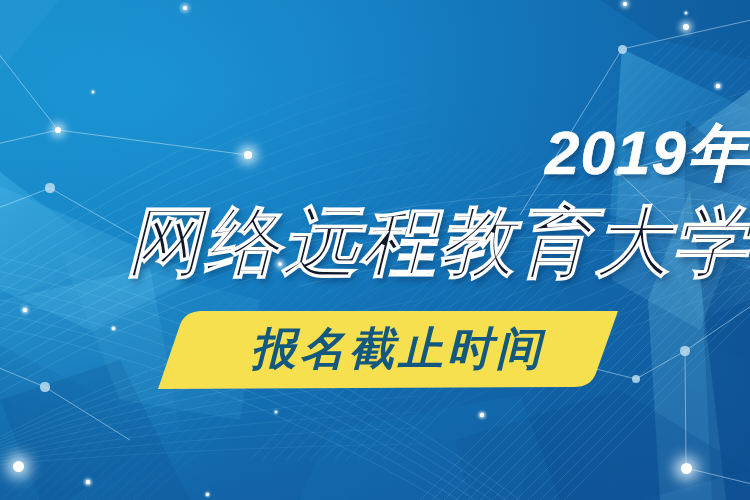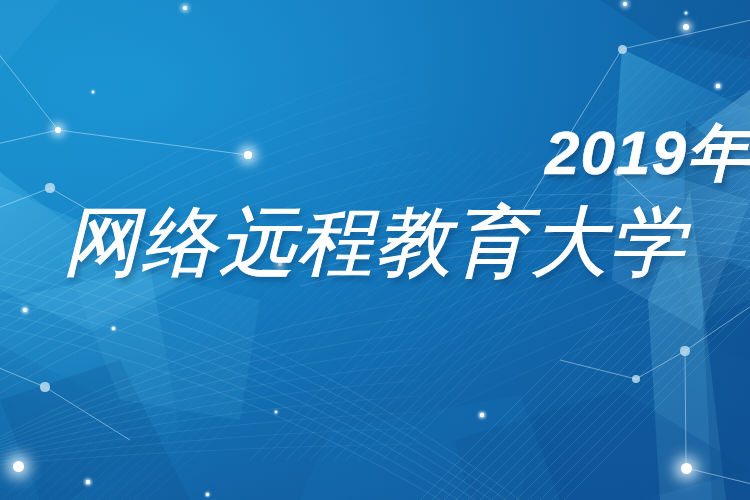--- a/index.html
+++ b/index.html
@@ -56,25 +56,25 @@
     letter-spacing: 1px;
     text-shadow: 3px 4px 5px rgba(6,48,92,0.45);
     -webkit-text-stroke: 0.5px #ffffff;
   }
 
   #title-main {
     position: absolute;
     left: 0;
     right: 0;
     top: 196px;
-    text-align: center;
-    color: #ffffff;
+    text-align: right;
+    color: #0f172a;
     font-size: 76px;
     line-height: 92px;
-    font-weight: normal;
+    font-weight: bold;
     font-style: italic;
     letter-spacing: 2px;
     text-shadow: 3px 4px 6px rgba(6,48,92,0.45);
     -webkit-text-stroke: 1px #ffffff;
   }
 
   
   #ribbon {
     position: absolute;
     left: 124px;
@@ -312,19 +312,31 @@
       <div class="dot" style="left: 205.5px; top: 492.5px; width: 3px; height: 3px; background: rgb(255, 255, 255); box-shadow: rgba(235, 248, 255, 0.85) 0px 0px 2px 0.909091px;"></div>
       <div class="dot" style="left: 680.4px; top: 346.4px; width: 9.2px; height: 9.2px; background: rgba(198, 226, 243, 0.8);"></div>
       <div class="dot" style="left: 631.6px; top: 374.6px; width: 8.8px; height: 8.8px; background: rgba(198, 226, 243, 0.8);"></div>
       <div class="dot" style="left: 680.5px; top: 462.5px; width: 11px; height: 11px; background: rgb(255, 255, 255); box-shadow: rgba(235, 248, 255, 0.85) 0px 0px 14px 6.36364px;"></div>
       <div class="dot" style="left: 683px; top: 24px; width: 6px; height: 6px; background: rgb(255, 255, 255); box-shadow: rgba(235, 248, 255, 0.85) 0px 0px 6px 2.72727px;"></div>
       <div class="dot" style="left: 684.6px; top: 11.6px; width: 2.8px; height: 2.8px; background: rgb(255, 255, 255); box-shadow: rgba(235, 248, 255, 0.85) 0px 0px 2px 0.909091px;"></div>
       <div class="dot" style="left: 480.4px; top: 413.4px; width: 3.2px; height: 3.2px; background: rgb(255, 255, 255); box-shadow: rgba(235, 248, 255, 0.85) 0px 0px 3px 1.36364px;"></div>
       <div class="dot" style="left: 274.6px; top: 410.6px; width: 2.8px; height: 2.8px; background: rgb(255, 255, 255); box-shadow: rgba(235, 248, 255, 0.85) 0px 0px 2px 0.909091px;"></div>
     </div>
 
+  <div id="ribbon">
+    <svg width="496" height="80" viewBox="0 0 496 80">
+      <path d="M 34,80
+               L 56,16
+               Q 61,2 78,2
+               L 494,2
+               L 472,64
+               Q 467,78 450,78
+               L 34,80 Z" fill="#f7e04f"></path>
+    </svg>
+    <div id="ribbon-label">报名截止时间</div>
+  </div>
 
   <div id="headline-wrap">
     <div id="title-year">2019年</div>
     <div id="title-main">网络远程教育大学</div>
   </div>
 
 </div>
 
 </body></html>

